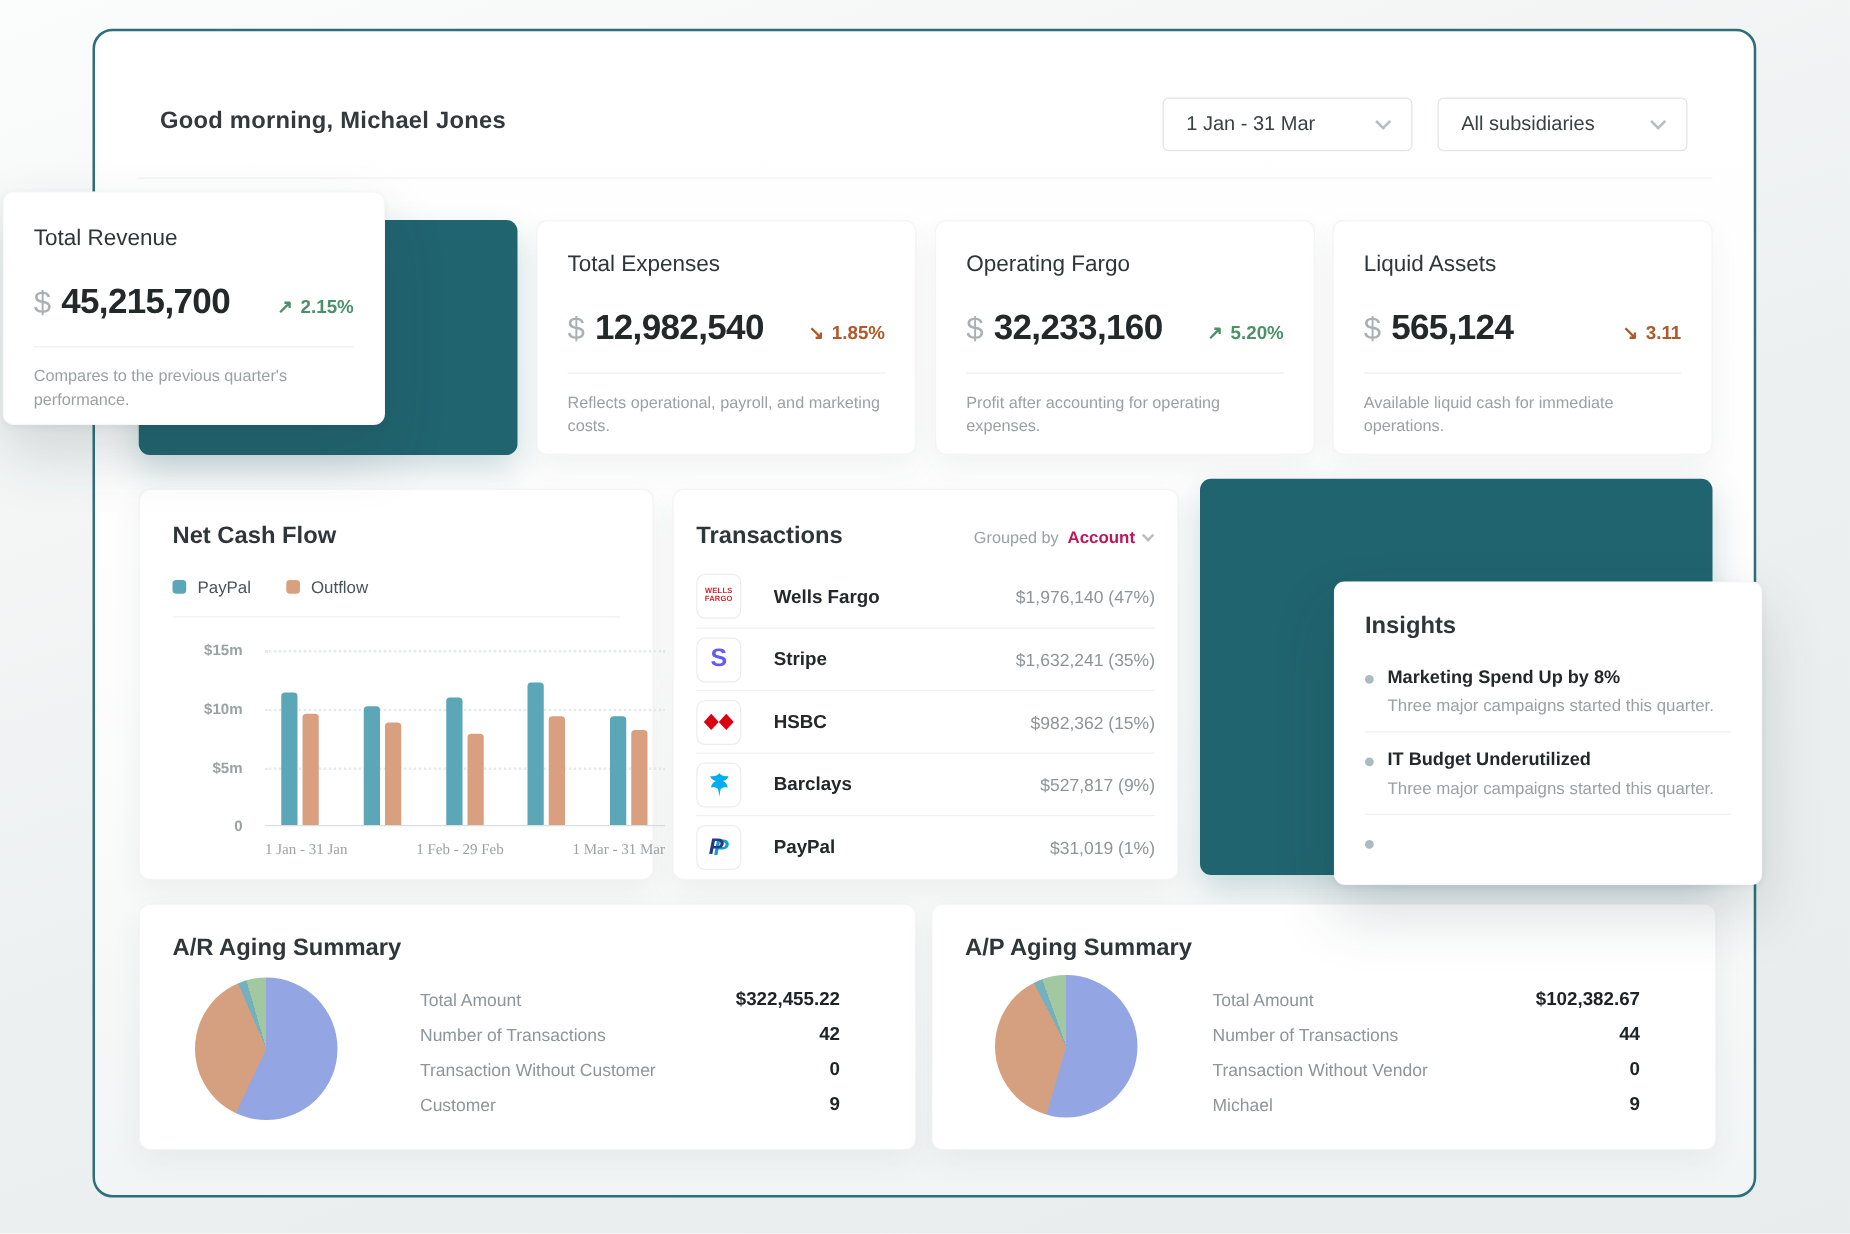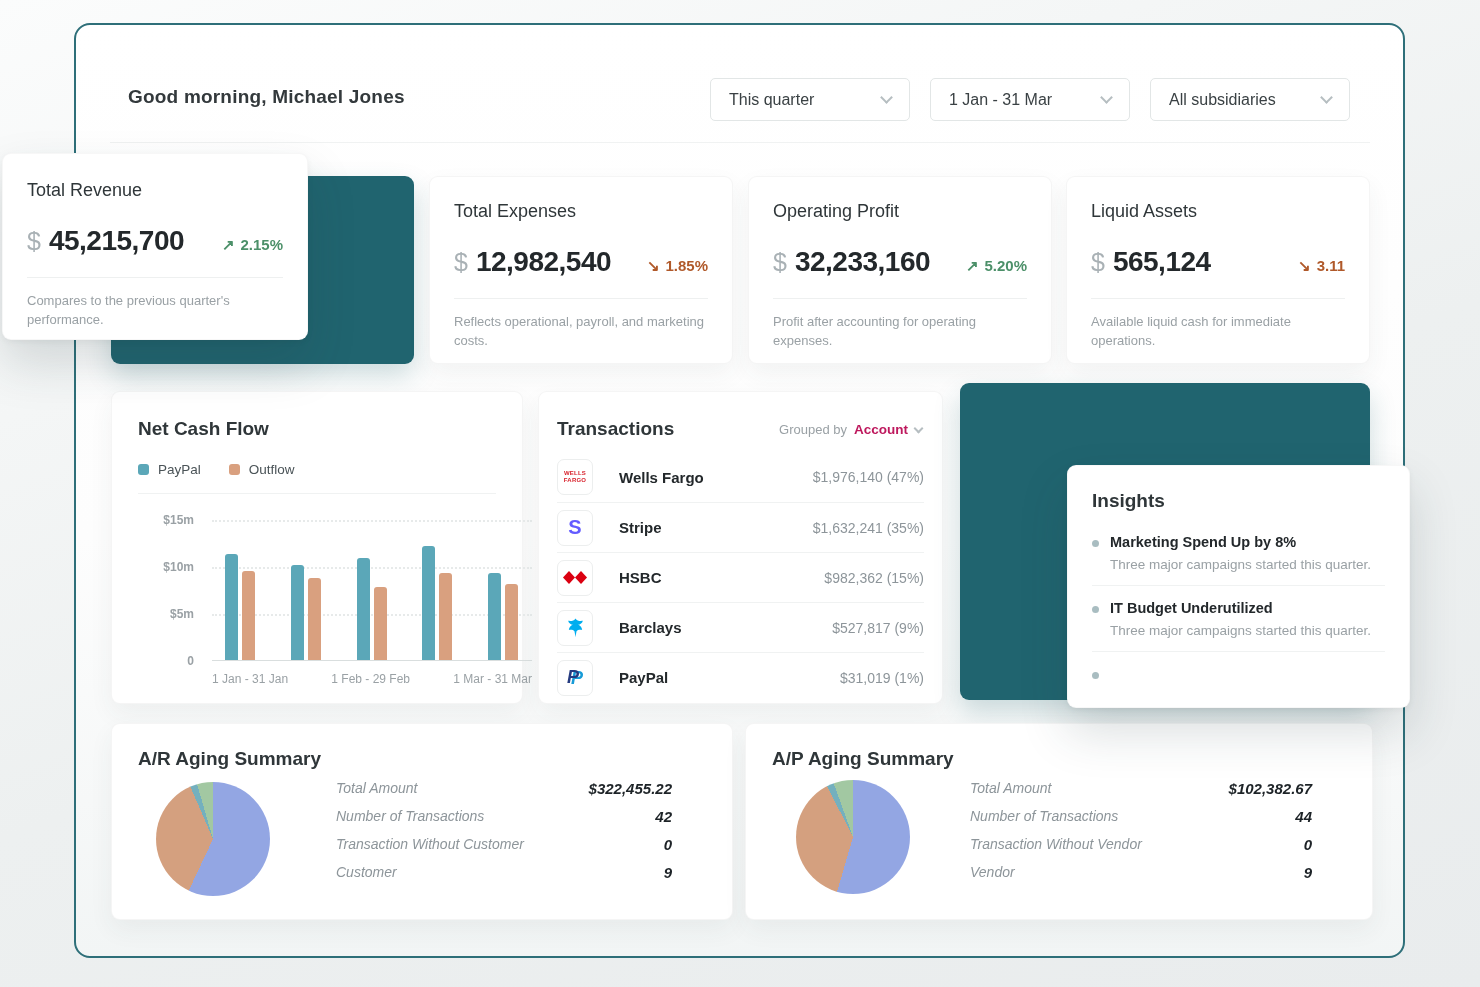--- a/index.html
+++ b/index.html
@@ -56,21 +56,21 @@
   .ncf-divider { height:1px; background:#f0f2f2; margin-top:16px; }
   .chart-area { position:relative; margin-top:26px; height:180px; }
   .y-axis { position:absolute; left:0; top:0; width:56px; height:141px; }
   .ytick { position:absolute; right:0; font-size:12px; color:#9aa1a5;font-weight:bold; }
   .plot { position:absolute; left:74px; top:0; width:320px; height:141px; border-bottom:1px solid #d9dede; }
   .gridline { position:absolute; left:0; width:100%; height:0; border-top:2px dotted #e7eaea; }
   .bars { position:absolute; left:0; bottom:0; width:100%; height:141px; display:flex;
           justify-content:space-between; align-items:flex-end; padding:0 14px 0 13px; }
   .bar-group { display:flex; align-items:flex-end; gap:4px; }
   .bar { width:13px; border-radius:3px 3px 0 0; }
-  .x-labels { position:absolute; left:74px; top:152px; width:320px; display:flex; justify-content:space-between; }
+  .x-labels { position:absolute; left:74px; top:152px; width:320px; display:flex; justify-content:space-between;font-family:Liberation Serif, serif; }
   .x-labels span { font-size:12px; color:#9aa1a5; }
 
   
   .tx { left:538px; top:391px; width:405px; height:313px; padding:26px 18px 0 18px; }
   .tx-head { display:flex; justify-content:space-between; align-items:center; padding-right:2px; }
   .grouped-by { background:none; border:none; font-family:inherit; display:flex; align-items:center; gap:7px; cursor:pointer; }
   .grouped-by .muted { font-size:13px; color:#9aa1a5; }
   .grouped-by .teal { font-size:13.5px; font-weight:700; color:#be185d; }
   .grouped-by .chev { width:7px; height:7px; margin-top:-2px; }
   .tx-rows { margin-top:12px; }
@@ -93,36 +93,32 @@
   .insight .dot { width:7px; height:7px; border-radius:50%; background:#a9bdc1; margin-top:6px; flex:none; }
   .insight-title { font-size:14.5px; font-weight:700; color:#23282b; }
   .insight-desc { margin-top:7px; font-size:13.5px; color:#9aa1a5; }
 
   
   .aging { top:723px; height:197px; padding:24px 0 0 26px; }
   .ar { left:111px; width:622px; } .ap { left:745px; width:628px; }
   .pie { position:absolute; width:114px; height:114px; border-radius:50%; }
   .ar .pie { left:44px; top:58px; } .ap .pie { left:50px; top:56px; }
   .stats { position:absolute; left:224px; right:60px; top:56px; }
-  .stat-row { display:flex; justify-content:space-between; align-items:flex-start; height:28px;font-style:italic; }
+  .stat-row { display:flex; justify-content:space-between; align-items:flex-end; height:28px; }
   .stat-label { font-size:14px; color:#8d959a; }
   .stat-value { font-size:15px; font-weight:700; color:#1d2327; }
 </style>
 </head>
 <body>
 
 <div class="page">
   <div class="dashboard"></div>
 
   <div class="greeting">Good morning, Michael Jones</div>
 
-  <button class="dropdown" style="left:710px">
-    <span class="lbl">This quarter</span>
-    <span class="chev"></span>
-  </button>
   <button class="dropdown" style="left:930px">
     <span class="lbl">1 Jan - 31 Mar</span>
     <span class="chev"></span>
   </button>
   <button class="dropdown" style="left:1150px">
     <span class="lbl">All subsidiaries</span>
     <span class="chev"></span>
   </button>
   <div class="header-divider"></div>
 
@@ -138,21 +134,21 @@
       <div class="kpi-delta down">
         <span>↘</span>
         <span>1.85%</span>
       </div>
     </div>
     <div class="kpi-divider"></div>
     <div class="kpi-desc">Reflects operational, payroll, and marketing costs.</div>
   </div>
 
   <div class="card kpi" style="left:748px">
-    <div class="kpi-title">Operating Profit</div>
+    <div class="kpi-title">Operating Fargo</div>
     <div class="kpi-amount-row">
       <div class="kpi-amount">
         <span class="cur">$</span>
         <span class="val">32,233,160</span>
       </div>
       <div class="kpi-delta up">
         <span>↗</span>
         <span>5.20%</span>
       </div>
     </div>
@@ -359,18 +355,18 @@
       </div>
       <div class="stat-row">
         <span class="stat-label">Number of Transactions</span>
         <span class="stat-value">44</span>
       </div>
       <div class="stat-row">
         <span class="stat-label">Transaction Without Vendor</span>
         <span class="stat-value">0</span>
       </div>
       <div class="stat-row">
-        <span class="stat-label">Vendor</span>
+        <span class="stat-label">Michael</span>
         <span class="stat-value">9</span>
       </div>
     </div>
   </div>
 </div>
 
 </body></html>

